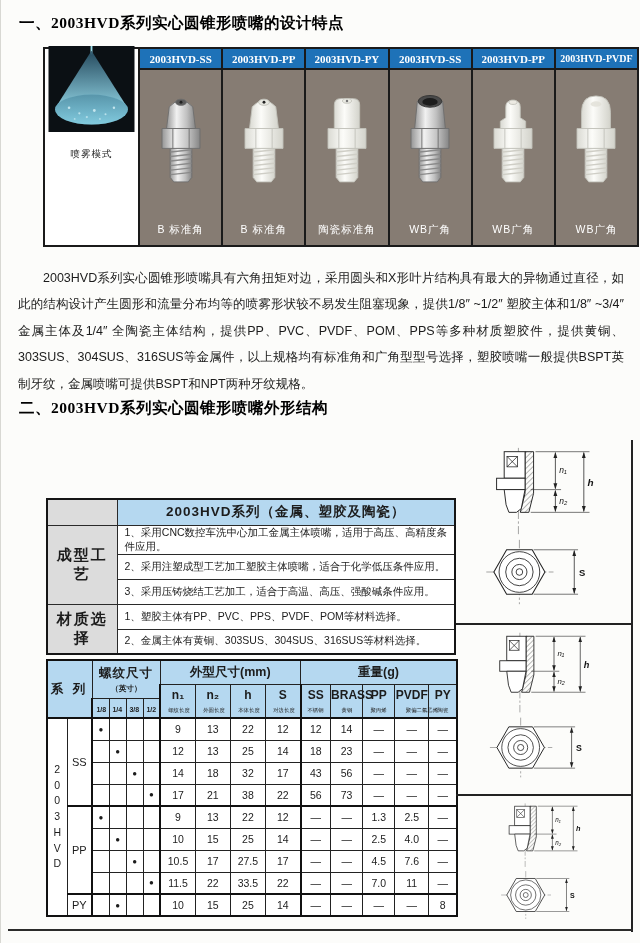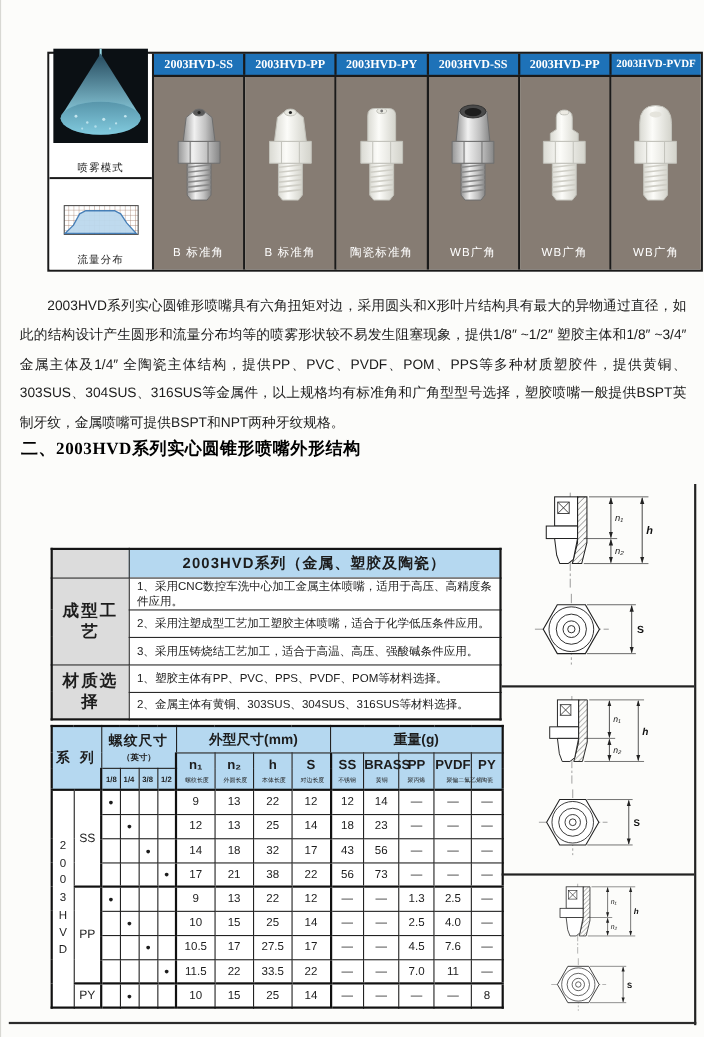--- a/index.html
+++ b/index.html
@@ -77,20 +77,21 @@
   .dcap{display:inline-block;background:#b5d8f0;border:3px solid #ef4444;
         font-family:"Liberation Serif",serif;font-weight:bold;font-size:17px;
         padding:1px 7px;margin-top:16px;letter-spacing:.5px;}
   .bottom-rule{position:absolute;left:7px;top:929px;width:625px;height:2px;background:#2b2b2b;}
 </style>
 </head>
 <body>
 
 <div class="page">
 
+  <div class="sec-title" id="title1">一、2003HVD系列实心圆锥形喷嘴的设计特点</div>
 
   <div class="product-table">
     <div class="pt-left">
       <div class="pt-lcell pt-lcell1">
         <div class="spray-img">
           <svg viewBox="0 0 92 92" width="87" height="86">
             <defs>
               <linearGradient id="spg" x1="0" y1="0" x2="0" y2="1">
                 <stop offset="0" stop-color="#274e63"></stop>
                   <stop offset="1" stop-color="#8ed2e4"></stop>
@@ -105,36 +106,20 @@
               <circle cx="33" cy="72" r="1.2" fill="#d9f2f8" opacity=".7"></circle>
             <circle cx="49" cy="69" r="1.5" fill="#d9f2f8" opacity=".8"></circle>
               <circle cx="61" cy="73" r="1.1" fill="#d9f2f8" opacity=".7"></circle>
             <circle cx="70" cy="66" r="1.3" fill="#d9f2f8" opacity=".8"></circle>
               <circle cx="41" cy="76" r="1.2" fill="#d9f2f8" opacity=".6"></circle>
             <circle cx="55" cy="78" r="1.0" fill="#d9f2f8" opacity=".6"></circle>
               <circle cx="28" cy="78" r="1.0" fill="#d9f2f8" opacity=".6"></circle>
           </svg>
         </div>
         <div class="lc-lab">喷雾模式</div>
-      </div>
-      <div class="pt-lcell pt-lcell3">
-        <div style="line-height:0;">
-          <svg viewBox="0 0 74 30" width="72" height="28">
-            <defs>
-              <pattern id="grid" width="5" height="5" patternUnits="userSpaceOnUse">
-                <path d="M5,0 H0 V5" fill="none" stroke="#9a7462" stroke-width="0.7"></path>
-              </pattern>
-            </defs>
-            <rect x="1" y="1" width="72" height="28" fill="#fff"></rect>
-            <rect x="1" y="1" width="72" height="28" fill="url(#grid)"></rect>
-            <rect x="1" y="1" width="72" height="28" fill="none" stroke="#444" stroke-width="1"></rect>
-            <polygon points="2,28 10,20 16,9 22,6 50,6 56,9 62,18 71,28" fill="#bcd8ee" stroke="#3f7ab5" stroke-width="1.3" opacity="0.95"></polygon>
-          </svg>
-        </div>
-        <div class="lc-lab">流量分布</div>
       </div>
     </div>
     <div class="pt-right">
       <div class="pt-hrow">
           <div class="pt-h">2003HVD-SS</div>
           <div class="pt-h">2003HVD-PP</div>
           <div class="pt-h">2003HVD-PY</div>
           <div class="pt-h">2003HVD-SS</div>
           <div class="pt-h">2003HVD-PP</div>
           <div class="pt-h" style="font-size: 10px;">2003HVD-PVDF</div>

